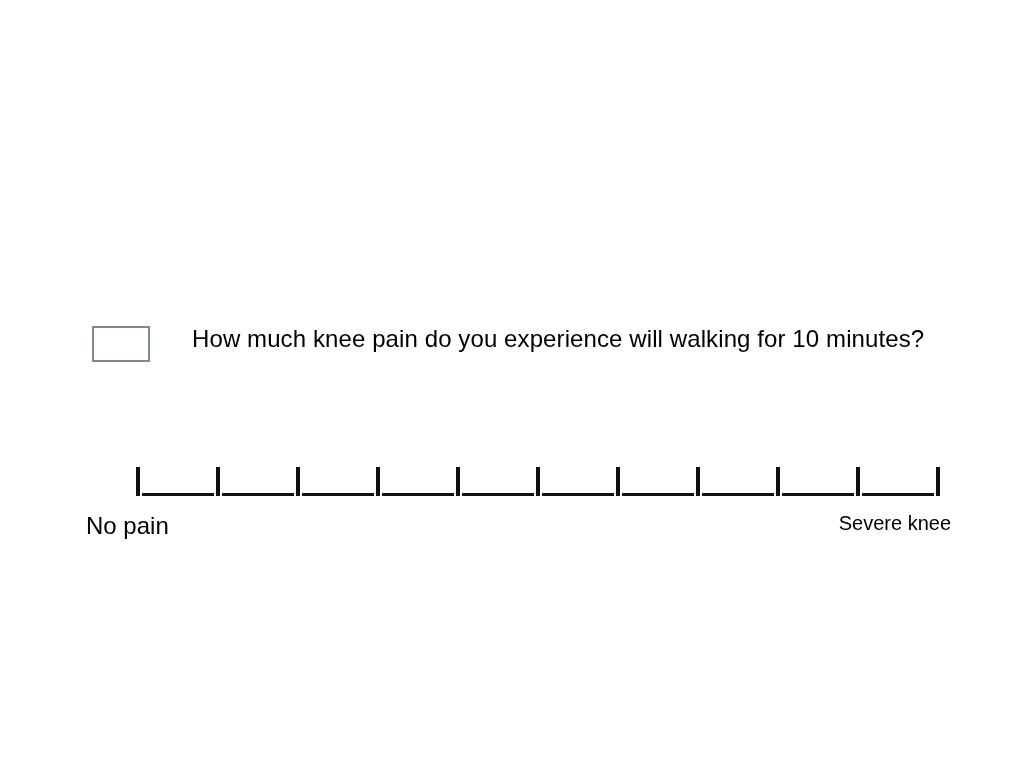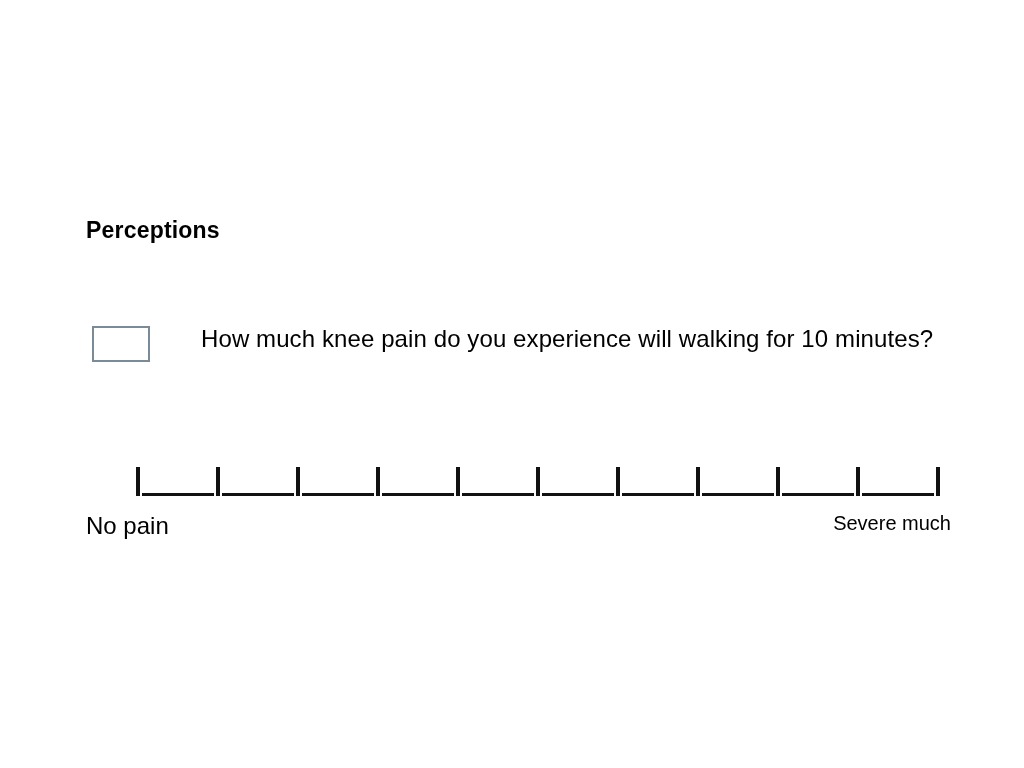--- a/index.html
+++ b/index.html
@@ -46,21 +46,21 @@
     top: 8px;
     width: 58px;
     height: 36px;
     border: 2px solid #7a8a99;
     background: #ffffff;
     box-sizing: border-box;
   }
 
   #question-text {
     position: absolute;
-    left: 115px;
+    left: 106px;
     top: 0px;
     width: 775px;
     font-size: 24px;
     line-height: 41px;
     color: #000000;
     letter-spacing: 0.1px;
   }
 
   
   #vas-scale {
@@ -115,21 +115,20 @@
     font-size: 20px;
     color: #000000;
     white-space: nowrap;
   }
 </style>
 </head>
 <body>
 
 <div id="slide">
 
-  <div id="section-title">Perceptions</div>
 
   <div id="question-row">
 
     <div id="answer-box"></div>
 
     <div id="question-text">How much knee pain do you experience will walking for 10 minutes?</div>
 
   </div>
 
   <div id="vas-scale">
@@ -151,15 +150,15 @@
     <span class="vas-gap"></span>
     <span class="vas-tick"></span>
     <span class="vas-gap"></span>
     <span class="vas-tick"></span>
     <span class="vas-gap"></span>
     <span class="vas-tick"></span>
   </div>
 
   <div id="anchor-left">No pain</div>
 
-  <div id="anchor-right">Severe much</div>
+  <div id="anchor-right">Severe knee</div>
 
 </div>
 
 </body></html>

